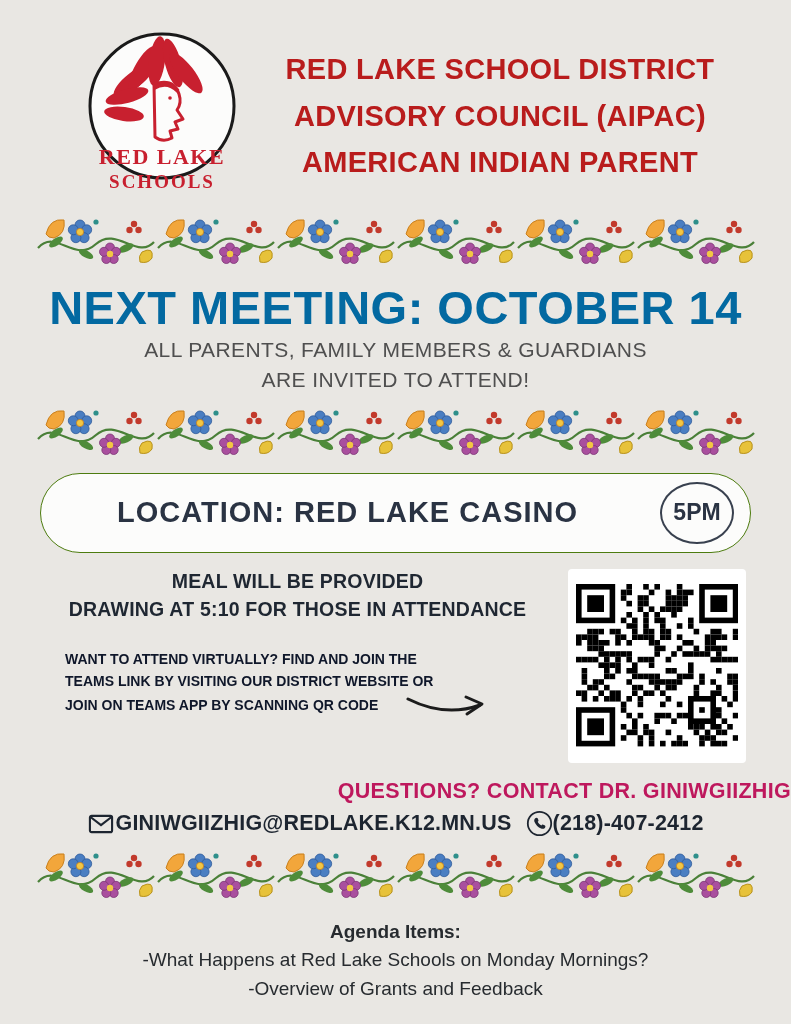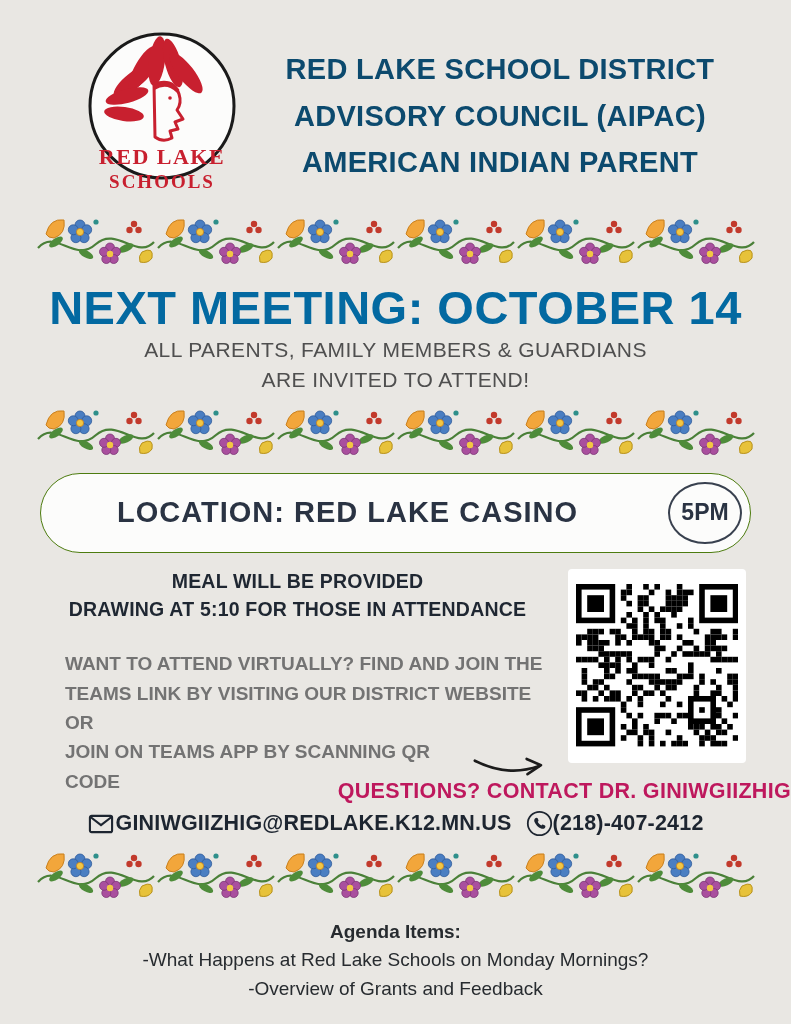--- a/index.html
+++ b/index.html
@@ -4,39 +4,39 @@
 <style>
   html,body{margin:0;padding:0;}
   .page{
     width:791px;height:1024px;background:#e9e7e3;overflow:hidden;
     font-family:"Liberation Sans","DejaVu Sans",sans-serif;color:#2e3546;
     position:relative;box-sizing:border-box;
   }
   
   .header{display:flex;align-items:center;justify-content:center;gap:26px;padding-top:28px;}
   .logo{width:170px;height:176px;flex:0 0 auto;}
-  .title{font-size:29px;font-weight:700;line-height:1.62;color:#0c4a6e;text-align:center;letter-spacing:.3px;margin-left:13px;}
+  .title{font-size:29px;font-weight:700;line-height:1.62;color:#b91c1c;text-align:center;letter-spacing:.3px;margin-left:13px;}
   
   .floral-strip{display:flex;justify-content:center;margin:8px 0;height:60px;}
   
   .headline{font-size:47px;font-weight:800;text-align:center;letter-spacing:.5px;color:#0369a1;margin-top:2px;}
   .subline{font-size:21px;color:#4f4f4f;text-align:center;line-height:1.42;letter-spacing:.4px;font-weight:500;}
   
   .pill{margin:10px 40px 0;height:80px;background:#fcfcfb;border:1px solid #4d7c0f;border-radius:48px;
         display:flex;align-items:center;justify-content:center;position:relative;box-sizing:border-box;}
   .pill-label{font-size:29px;font-weight:600;letter-spacing:1px;color:#2a3343;transform:translateX(-48px);}
-  .time-circle{position:absolute;right:8px;top:50%;transform:translateY(-50%);
+  .time-circle{position:absolute;right:16px;top:50%;transform:translateY(-50%);
         width:74px;height:62px;border:2.5px solid #39414f;border-radius:50%;
         display:flex;align-items:center;justify-content:center;
         font-size:23px;font-weight:600;color:#2a3343;background:#fcfcfb;box-sizing:border-box;}
   
   .details{position:relative;margin:14px 45px 0;height:198px;}
   .details .left{width:505px;}
   .meal{font-size:19.5px;font-weight:700;text-align:center;line-height:1.45;color:#1f2732;letter-spacing:.2px;}
-  .virtual{margin-top:26px;padding-left:20px;font-size:19px;font-weight:700;line-height:1.55;color:#737373;}
+  .virtual{margin-top:26px;padding-left:20px;font-size:14px;font-weight:700;line-height:1.55;color:#0f172a;}
   .line3{display:flex;align-items:center;gap:28px;}
   .qr{position:absolute;right:0;top:2px;width:178px;height:194px;background:#ffffff;border-radius:4px;
       display:flex;align-items:center;justify-content:center;}
   
   .contact-heading{font-size:21.5px;font-weight:700;text-align:right;margin-top:14px;color:#be185d;letter-spacing:.3px;}
   .contact-row{display:flex;align-items:center;justify-content:center;gap:0;
       font-size:21.5px;font-weight:700;margin-top:6px;color:#1d2530;letter-spacing:.2px;}
   .ci{display:inline-flex;align-items:center;}
   .ci.phone{margin-left:14px;}
   

